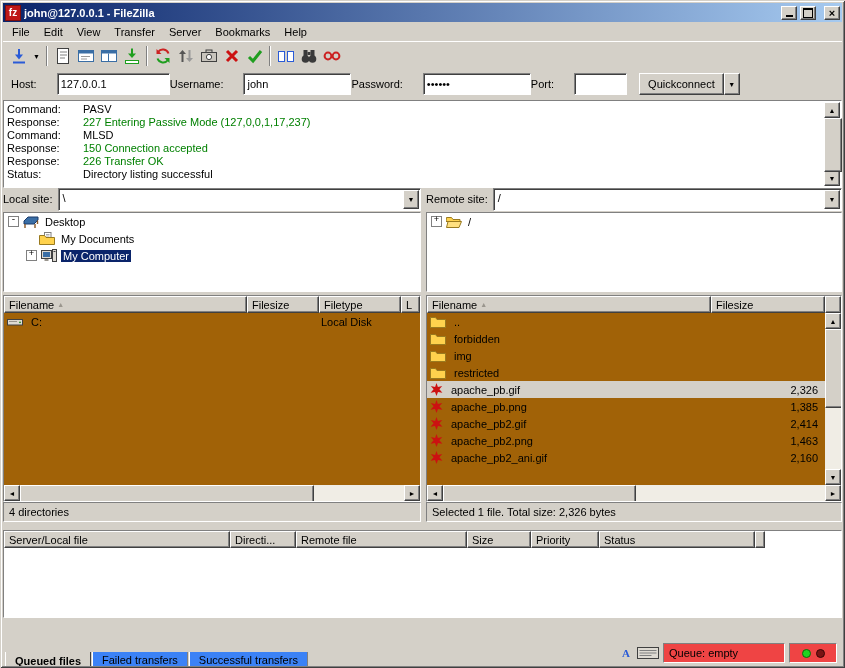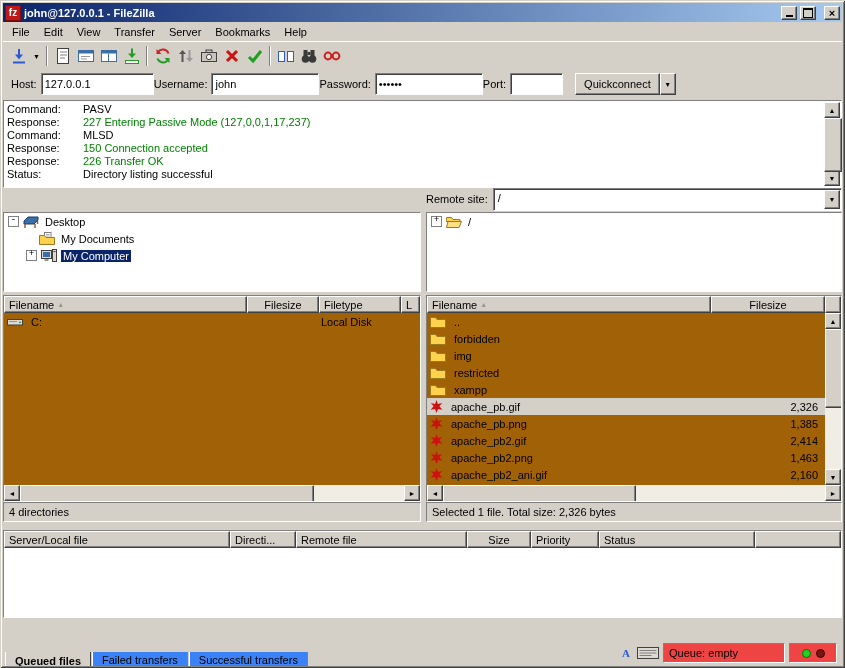--- a/index.html
+++ b/index.html
@@ -31,21 +31,21 @@
   .toolbar{left:3px;top:41px;right:3px;height:28px;display:flex;align-items:center;padding-left:4px;border-top:1px solid #ffffff}
   .tbtn{width:23px;height:22px;display:flex;align-items:center;justify-content:center;background:transparent;border:1px solid transparent;padding:0}
   .tbtn.narrow{width:13px;font-size:7px}
   .tsep{width:0;height:20px;border-left:1px solid #808080;border-right:1px solid #ffffff;margin:0 3px}
 
   
   .quickbar{left:3px;top:69px;right:3px;height:30px;display:flex;align-items:center}
   .qlabel{white-space:nowrap}
   .qlabel.first{margin-left:8px}
   .qinput{height:20px;background:#fff;border:1px solid;border-color:#808080 #ffffff #ffffff #808080;
-          box-shadow:inset 1px 1px 0 #404040;font:11px "Liberation Sans",sans-serif;padding:0 3px;margin-left:4px}
+          box-shadow:inset 1px 1px 0 #404040;font:11px "Liberation Sans",sans-serif;padding:0 3px;margin-left:20px}
   .btn{height:22px;font:11px "Liberation Sans",sans-serif;padding:0 8px;cursor:default}
   .drop-btn{width:16px;padding:0;font-size:7px}
 
   
   .logbox{left:3px;top:100px;right:3px;height:86px;background:#fff;border:1px solid;border-color:#808080 #ffffff #ffffff #808080}
   .log-lines{position:absolute;left:3px;top:2px;right:19px;bottom:2px;overflow:hidden}
   .logline{display:flex;line-height:13px;white-space:nowrap}
   .loglabel{width:76px;flex:none}
   .logline.response .logtext{color:#008000}
 
@@ -76,38 +76,38 @@
   .tlabel{padding:0 2px}
   .tlabel.selected{background:#0a246a;color:#fff}
 
   
   .listbox{position:absolute;left:0;right:0;top:107px;height:205px;background:#a16207;
            border:1px solid;border-color:#808080 #ffffff #ffffff #808080;display:flex;flex-direction:column;overflow:hidden}
   .lheader{display:grid;height:17px;flex:none}
   .lheader.localcols{grid-template-columns:243px 72px 82px 1fr}
   .lheader.remotecols{grid-template-columns:284px 114px 1fr}
   .hcell{display:flex;align-items:center;padding:0 4px;overflow:hidden;white-space:nowrap;cursor:default}
-  .hcell.right{justify-content:center}
+  .hcell.right{justify-content:flex-start}
   .sorticon{font-size:7px;color:#9a968e;margin-left:3px}
   .list-mid{flex:1;display:flex;min-height:0;position:relative}
   .rows{flex:1;overflow:hidden}
   .frow{display:grid;height:17px;align-items:center}
   .frow.localcols{grid-template-columns:243px 72px 82px 1fr}
   .frow.remotecols{grid-template-columns:284px 114px}
   .frow.selected{background:#d4d0c8}
   .fname{display:flex;align-items:center;gap:4px;padding-left:3px;overflow:hidden;white-space:nowrap}
   .fsize{text-align:right;padding-right:7px}
   .ftype{padding-left:2px;white-space:nowrap}
   .listvscroll{width:16px;flex:none;display:flex;flex-direction:column}
   .pstatus{position:absolute;left:0;right:0;top:314px;height:18px;background:#d4d0c8;
            border:1px solid;border-color:#808080 #ffffff #ffffff #808080;display:flex;align-items:center;padding:0 5px;white-space:nowrap;overflow:hidden}
 
   
   .queuebox{position:absolute;left:3px;right:3px;top:530px;height:86px;background:#fff;
-            border:1px solid;border-color:#808080 #ffffff #ffffff #808080;display:flex;flex-direction:column;overflow:hidden}
+            border:1px solid;border-color:#808080 #ffffff #ffffff #808080;display:flex;flex-direction:row;overflow:hidden}
   .qheader{display:grid;grid-template-columns:226px 66px 171px 64px 68px 156px 1fr;height:17px;flex:none}
   .qbody{flex:1;background:#fff}
 
   
   .tabsrow{position:absolute;left:5px;top:652px;height:22px;display:flex;align-items:flex-start;gap:1px;z-index:2}
   .tab{border:1px solid;border-color:#d4d0c8 #808080 #808080 #ffffff;border-top:none;background:#3b82f6;
        padding:2px 9px 0;height:17px;white-space:nowrap;cursor:default}
   .tab.active{background:#d4d0c8;font-weight:bold;height:20px;padding-top:3px;border-color:#d4d0c8 #404040 #404040 #ffffff}
 
   
@@ -329,20 +329,29 @@
   <div class="vscroll">
     <button class="raised sbtn">▲</button>
     <div class="strack">
         <div class="raised sthumb" style="height:100%"></div>
       </div>
     <button class="raised sbtn">▼</button>
   </div>
 </div>
 
 <div class="pane local">
+  <div class="sitebar">
+    <span>Local site:</span>
+    <div class="combo">
+      <span class="combo-text">\</span>
+      <button class="raised combo-btn">
+          <span>▼</span>
+        </button>
+    </div>
+  </div>
   <div class="treebox">
     <div class="tnode">
       <span class="exp">-</span>
       <span class="tic">
           <svg width="16" height="14">
             <use href="#i-desktop"></use>
           </svg>
         </span>
       <span class="tlabel">Desktop</span>
     </div>
@@ -481,31 +490,20 @@
           <span class="fname">
               <span class="tic">
                 <svg width="16" height="13">
                   <use href="#i-folder"></use>
                 </svg>
               </span>
               <span>restricted</span>
             </span>
           <span class="fsize"></span>
         </div>
-        <div class="frow remotecols">
-          <span class="fname">
-              <span class="tic">
-                <svg width="16" height="13">
-                  <use href="#i-folder"></use>
-                </svg>
-              </span>
-              <span>xampp</span>
-            </span>
-          <span class="fsize"></span>
-        </div>
         <div class="frow remotecols selected">
           <span class="fname">
               <span class="tic">
                 <svg width="13" height="13">
                   <use href="#i-broken"></use>
                 </svg>
               </span>
               <span>apache_pb.gif</span>
             </span>
           <span class="fsize">2,326</span>

